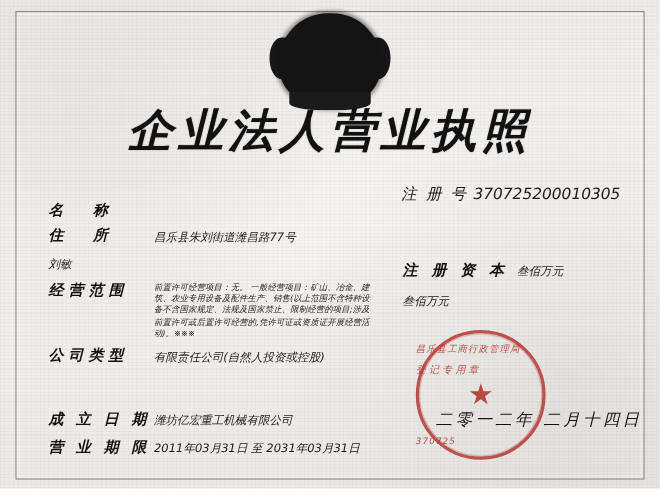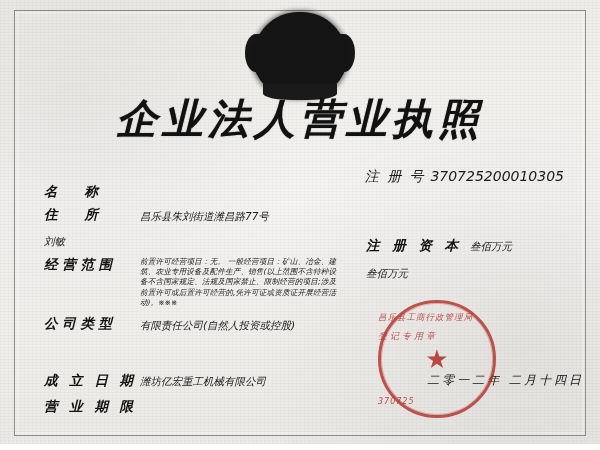--- a/index.html
+++ b/index.html
@@ -260,21 +260,21 @@
     letter-spacing: 3.5px;
   }
   .bvalue {
     font-size: 10.5px;
     color: #1a1a1a;
   }
   .issue-date {
     position: absolute;
     right: 16px;
     top: 372px;
-    font-size: 12px;
+    font-size: 15px;
     color: #141414;
     letter-spacing: 3px;
     z-index: 4;
   }
 </style>
 </head>
 <body>
 
 <div id="doc">
   <div class="border-frame"></div>
@@ -333,17 +333,18 @@
     <div class="bottom-text">370725</div>
   </div>
 
   <div class="bottom">
     <div class="brow">
       <div class="blabel">成 立 日 期</div>
       <div class="bvalue">潍坊亿宏重工机械有限公司</div>
     </div>
     <div class="brow">
       <div class="blabel">营 业 期 限</div>
+      <div class="bvalue">2011年03月31日 至 2031年03月31日</div>
     </div>
   </div>
 
   <div class="issue-date">二零一二年 二月十四日</div>
 </div>
 
 </body></html>

